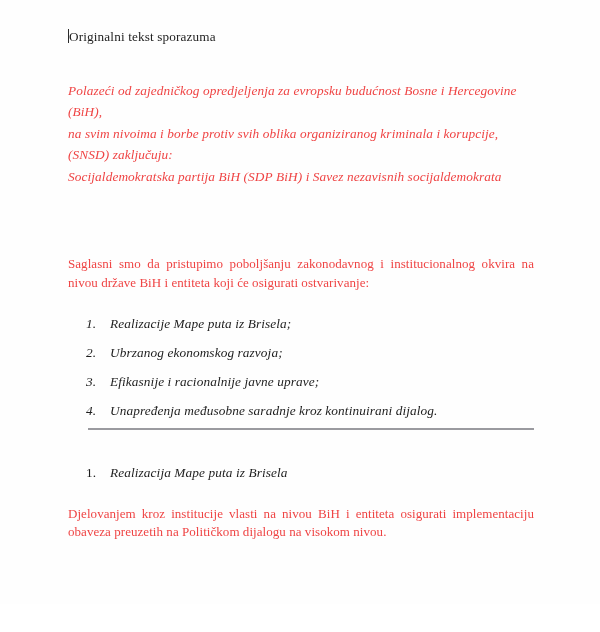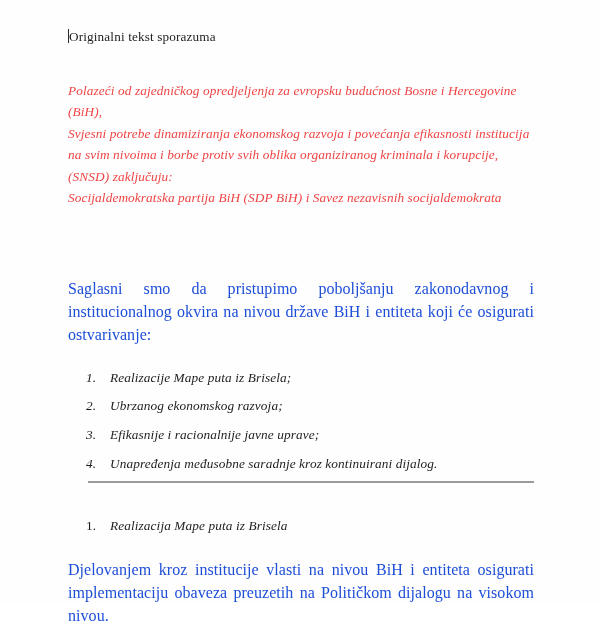--- a/index.html
+++ b/index.html
@@ -74,24 +74,24 @@
     line-height: 1.5;
     text-align: center;
     letter-spacing: 0.2px;
     color: #111111;
     padding: 0 6px;
   }
   .doc-title div { white-space: nowrap; }
 
   
   .body-par {
-    font-size: 16px;
+    font-size: 13px;
     line-height: 1.45;
     text-align: justify;
-    color: #1d4ed8;
+    color: #ef4444;
     letter-spacing: 0.05px;
     margin: 0;
   }
 
   
   ol.num-list {
     margin: 0;
     padding: 0;
     list-style: none;
     font-size: 13.3px;
@@ -135,21 +135,20 @@
 
     <div class="doc-head">
       <span class="caret"></span><span>Originalni tekst sporazuma</span>
     </div>
 
     <div class="gap-lg"></div>
 
     <div class="preamble">
       <p>Polazeći od zajedničkog opredjeljenja za evropsku budućnost Bosne i Hercegovine</p>
       <p>(BiH),</p>
-      <p>Svjesni potrebe dinamiziranja ekonomskog razvoja i povećanja efikasnosti institucija</p>
       <p>na svim nivoima i borbe protiv svih oblika organiziranog kriminala i korupcije,</p>
       <p>(SNSD) zaključuju:</p>
       <p>Socijaldemokratska partija BiH (SDP BiH) i Savez nezavisnih socijaldemokrata</p>
     </div>
 
     <div class="gap-lg"></div>
 
 
     <div class="gap-lg"></div>
 

